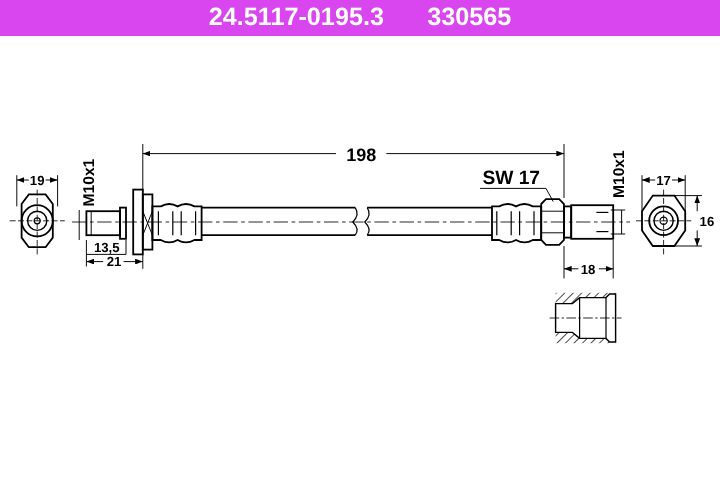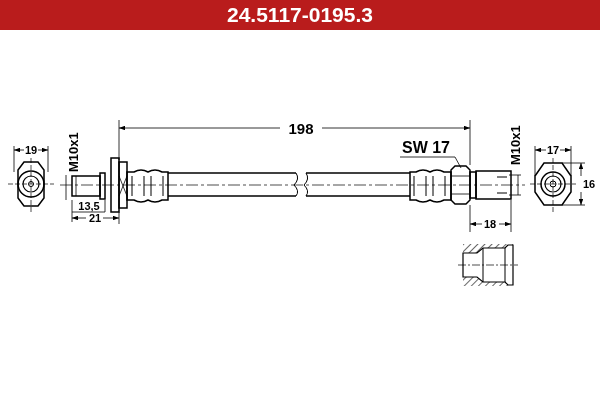--- a/index.html
+++ b/index.html
@@ -1,26 +1,27 @@
 <!DOCTYPE html>
 <html><head>
 <meta charset="utf-8">
 <style>
   html, body { margin:0; padding:0; }
   body { width:600px; height:400px; background:#ffffff; position:relative; overflow:hidden; font-family:"Liberation Sans", sans-serif; }
-  .header { position:absolute; left:0; top:0; width:600px; height:30px; background:#b91c1c; color:#ffffff; display:flex; justify-content:center; align-items:center; font-weight:bold; font-size:21px; }
+  .header { position:absolute; left:0; top:0; width:600px; height:30px; background:#d946ef; color:#ffffff; display:flex; justify-content:center; align-items:center; font-weight:bold; font-size:21px; }
   .header span { margin:0 18px; }
   svg { position:absolute; left:0; top:0; }
   .lbl { font-family:"Liberation Sans", sans-serif; font-weight:bold; fill:#000; }
 </style>
 </head>
 <body>
 
 <div class="header">
   <span>24.5117-0195.3</span>
+  <span>330565</span>
 </div>
 
 <svg width="600" height="400" viewBox="0 0 600 400">
   <defs>
     <marker id="arr" markerWidth="8" markerHeight="6" refX="8" refY="3" orient="auto">
       <path d="M0,0 L8,3 L0,6 z" fill="#000"></path>
     </marker>
     <pattern id="hatch" width="5" height="5" patternUnits="userSpaceOnUse" patternTransform="rotate(45)">
       <line x1="0" y1="0" x2="0" y2="5" stroke="#000" stroke-width="1.2"></line>
     </pattern>

